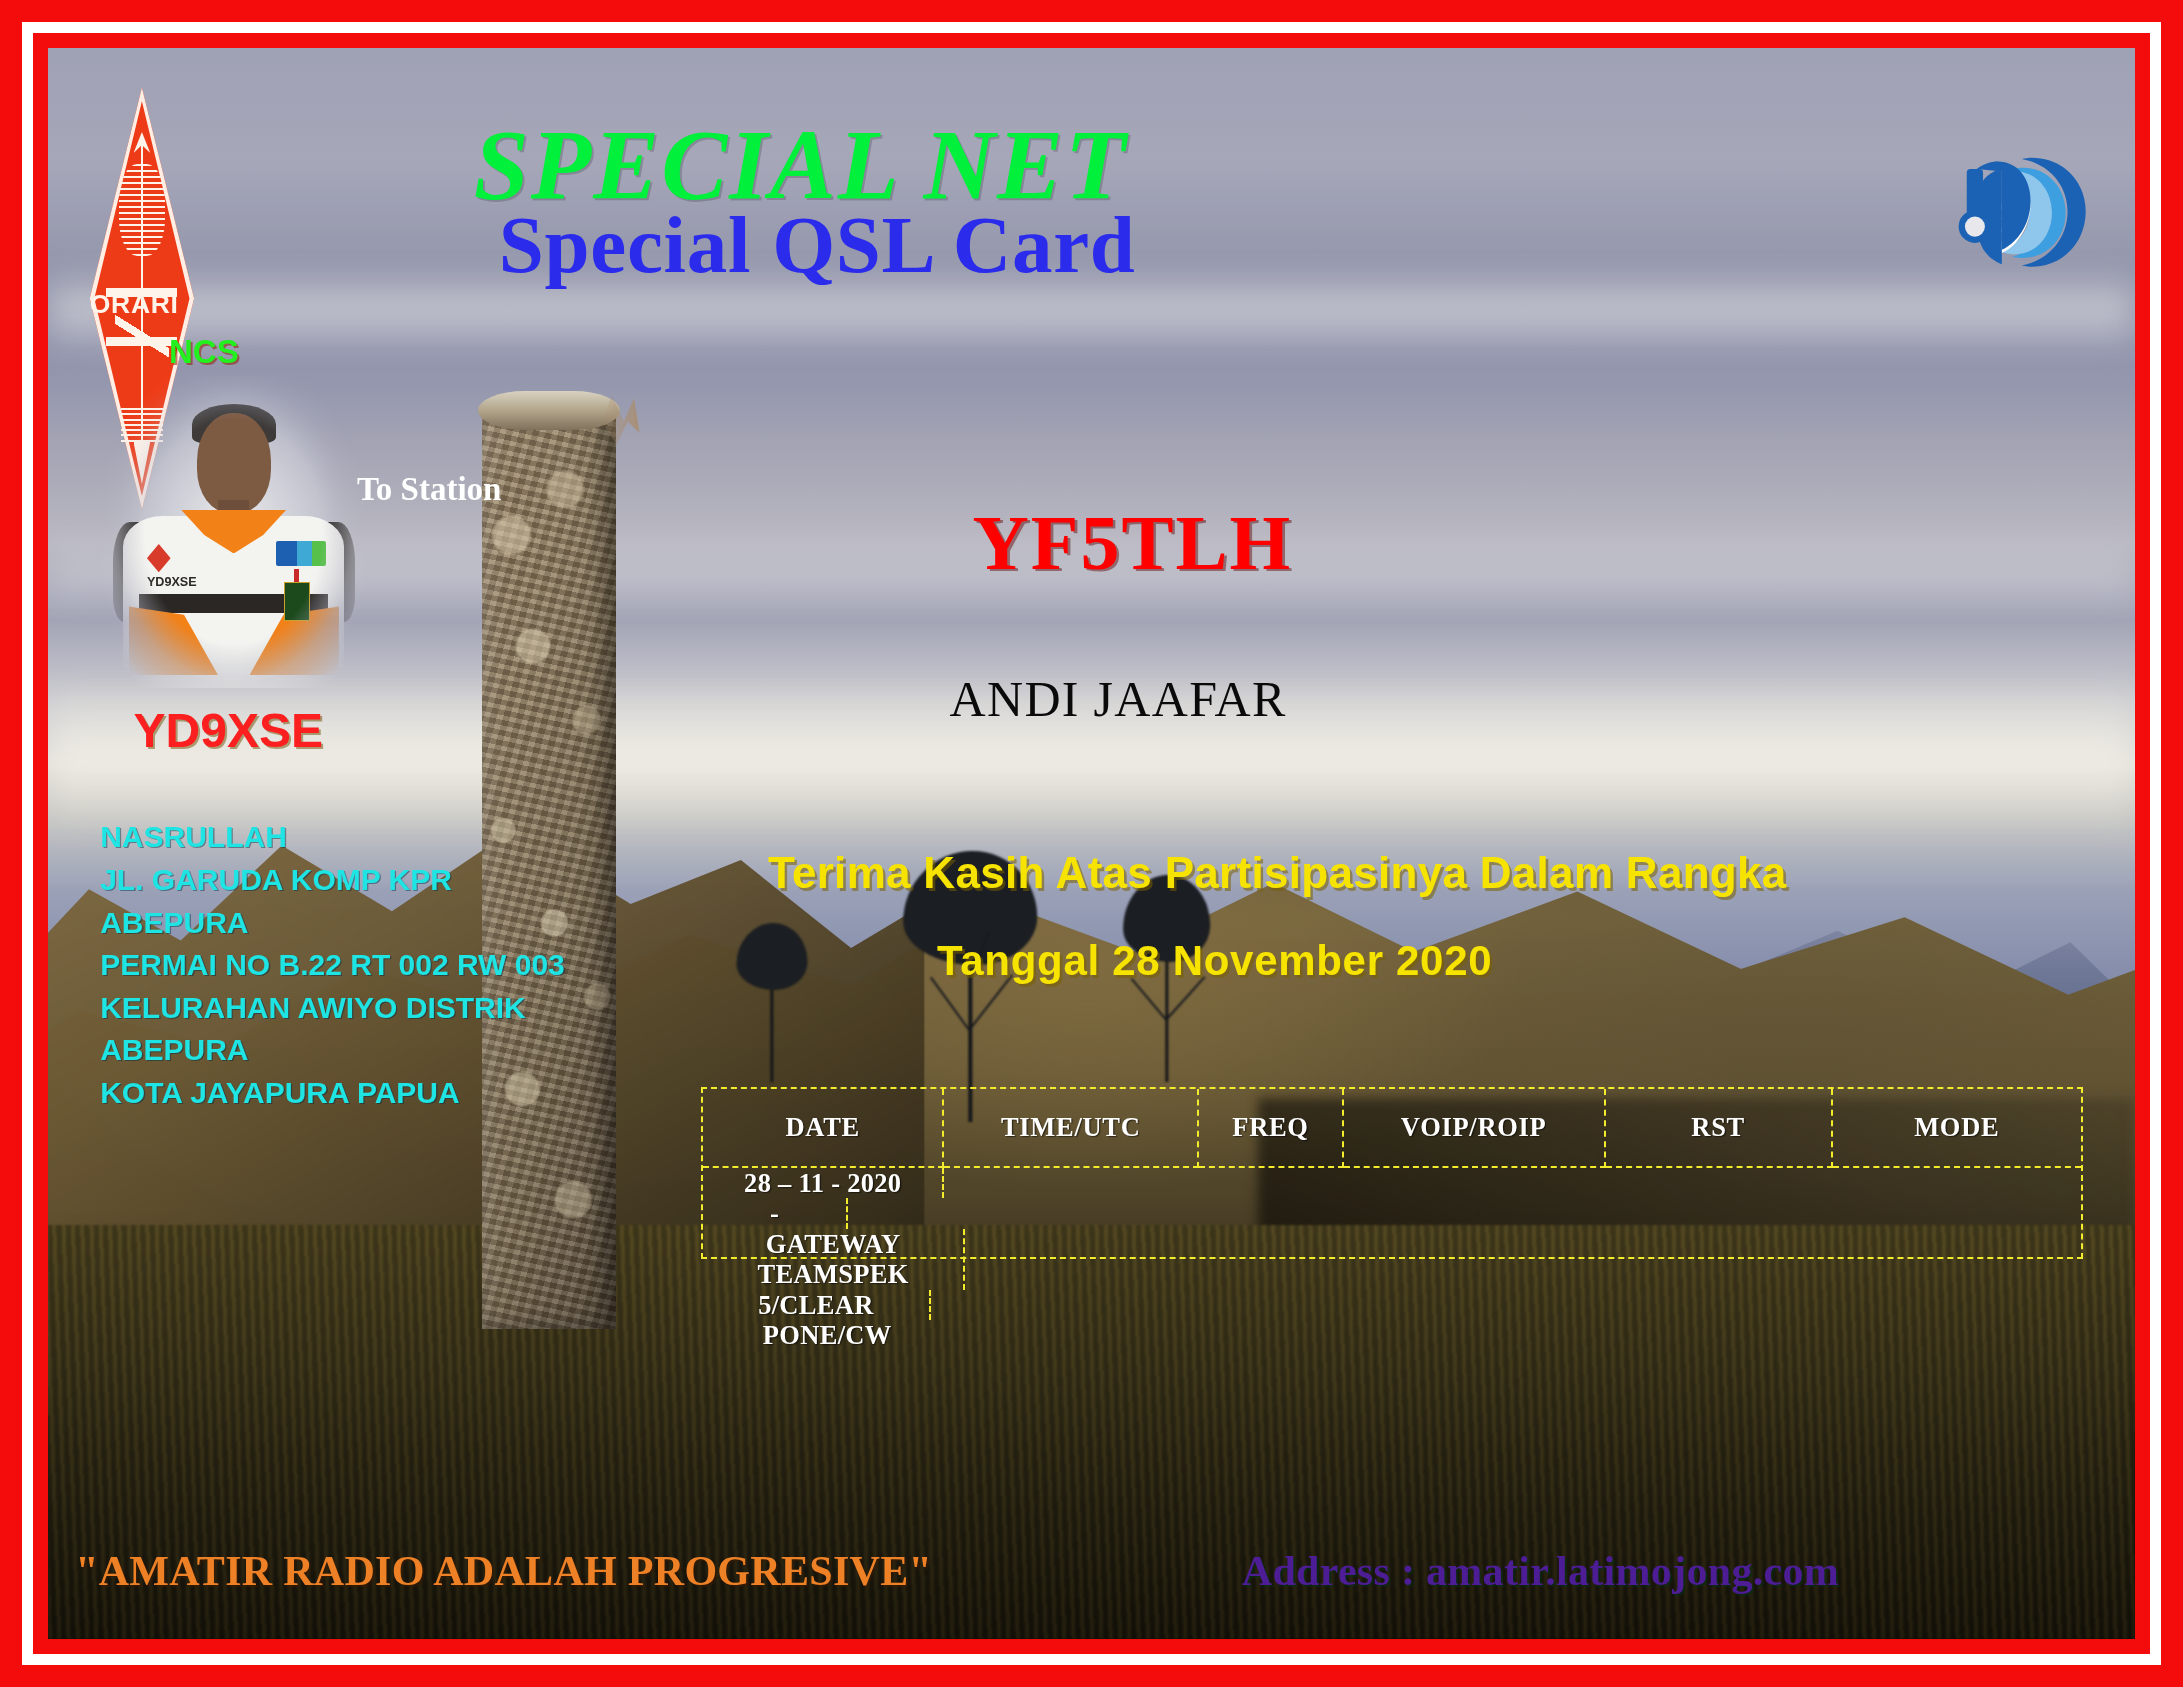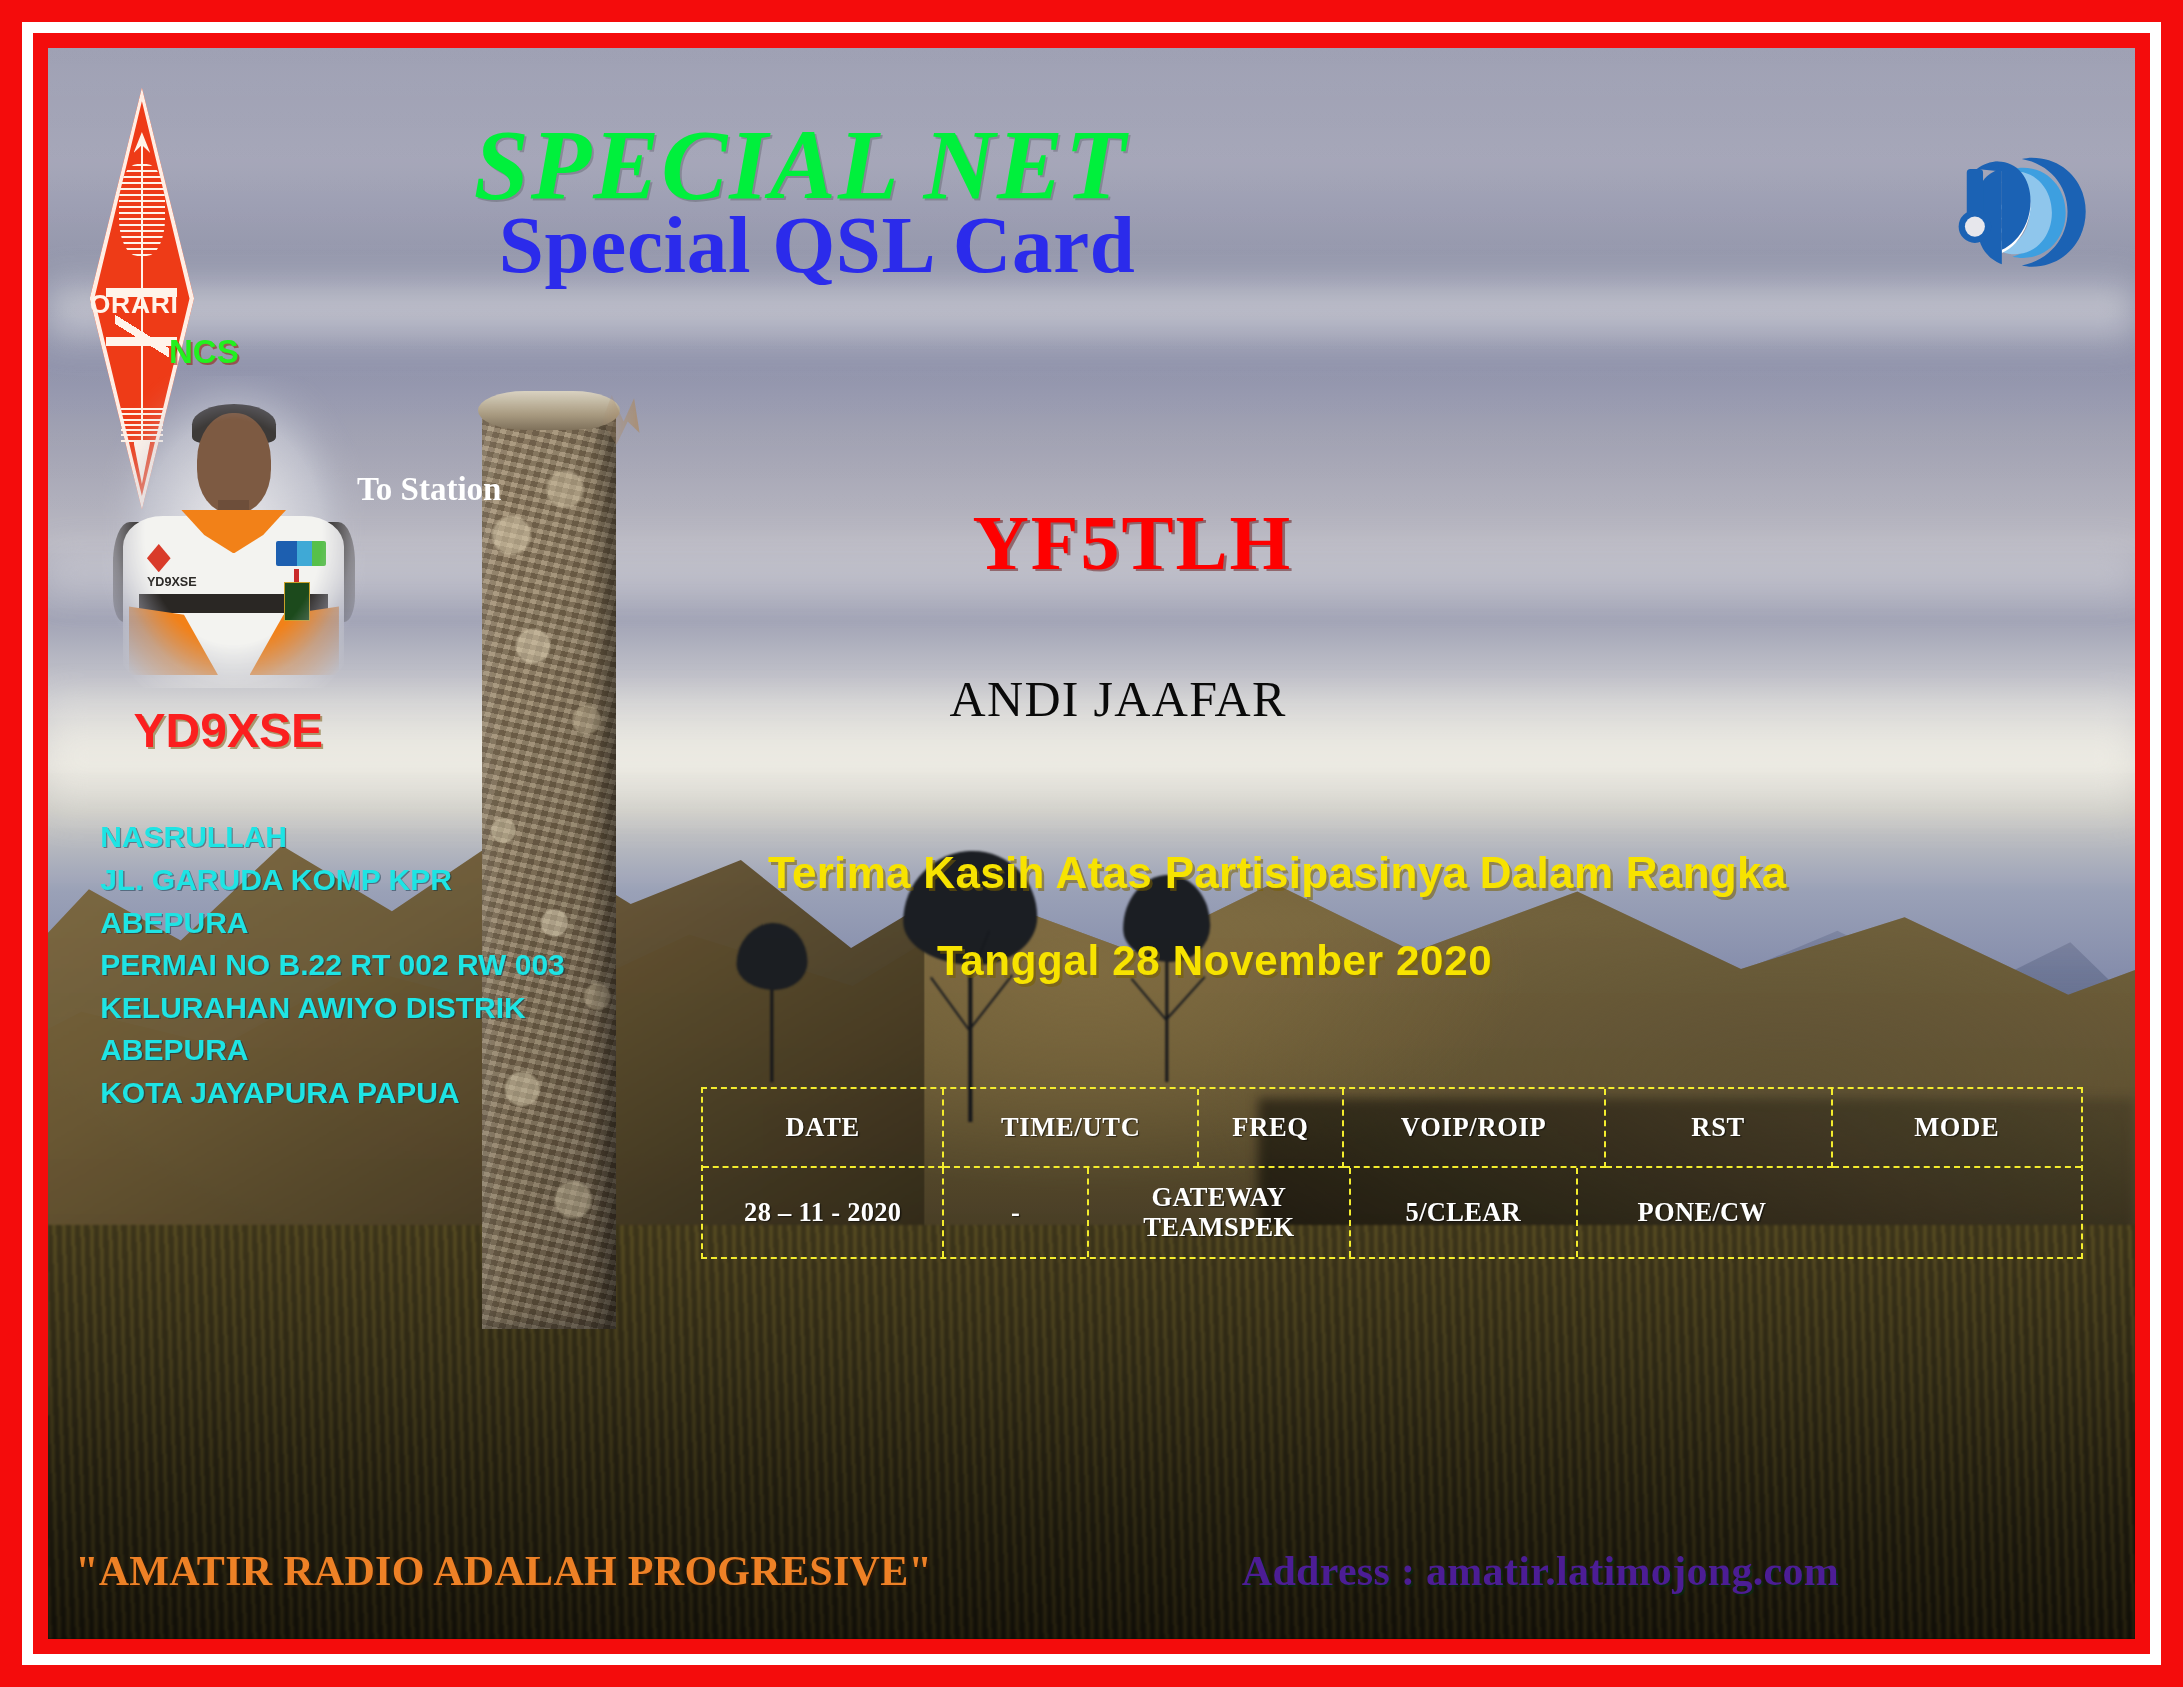--- a/index.html
+++ b/index.html
@@ -181,21 +181,21 @@
   .pf-id{position:absolute;left:17%;top:64%;color:#2c2a27;font-family:"Liberation Sans",sans-serif;
      font-size:12.6px;font-weight:700;}
   .pf-bg{position:absolute;left:0;top:0;width:100%;height:100%;
      background:radial-gradient(ellipse 62% 66% at 50% 48%, rgba(238,238,240,.92), rgba(200,203,214,.5) 62%, rgba(0,0,0,0) 86%);}
 
   
   #qso-table{position:absolute;left:31.3%;top:65.3%;width:66.2%;height:10.8%;
     border:2px dashed #f3ec2d;display:flex;flex-direction:column;box-sizing:border-box;}
   #qso-table .trow{display:flex;width:100%;}
   #qso-table .trow.head{height:47%;}
-  #qso-table .trow.body{height:53%;}
+  #qso-table .trow.body{height:53%;flex-direction:column;}
   #qso-table .trow.head > div{border-bottom:2px dashed #f3ec2d;}
   #qso-table .cell{display:flex;align-items:center;justify-content:center;text-align:center;
     color:#ffffff;font-family:"Liberation Serif",serif;font-weight:700;
     border-right:2px dashed #f3ec2d;box-sizing:border-box;line-height:1.15;
     text-shadow:1.3px 1.3px 1.3px rgba(0,0,0,.55);}
   #qso-table .cell:last-child{border-right:none;}
   #qso-table .head .cell{font-size:26.5px;letter-spacing:0.7px;}
   #qso-table .body .cell{font-size:26.5px;letter-spacing:0.3px;}
   .c-date{width:17.5%;} .c-time{width:18.5%;} .c-freq{width:10.5%;}
   .c-voip{width:19%;} .c-rst{width:16.5%;} .c-mode{width:18%;}

